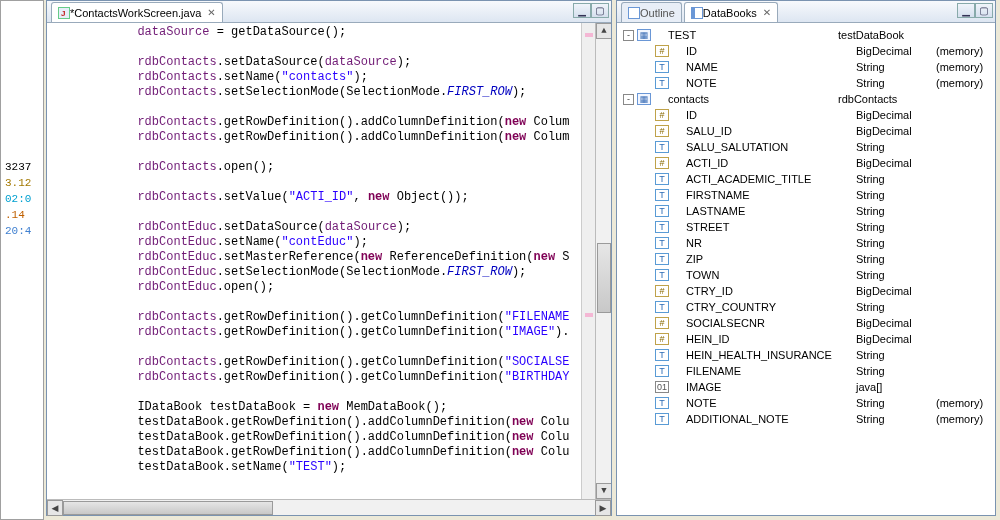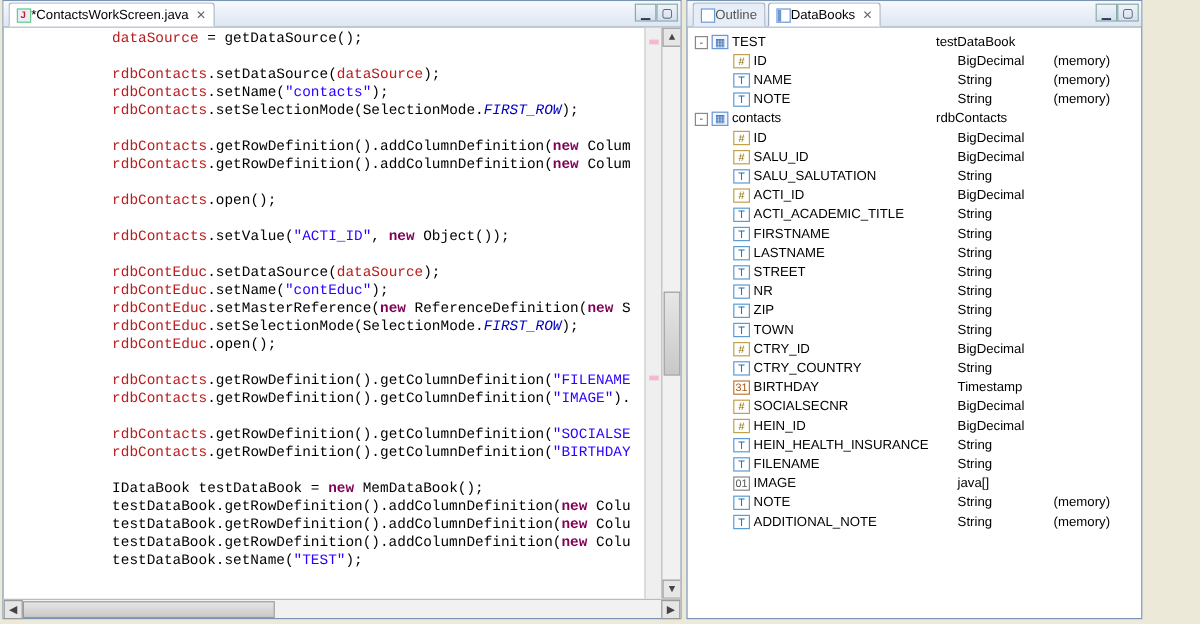--- a/index.html
+++ b/index.html
@@ -26,54 +26,61 @@
   .icon-java { display:inline-block; width:12px;height:12px; background:#e7eef9;border:1px solid #6c8;}
   .icon-java::after { content:"J"; font-size:8px; color:#c02020; font-weight:bold; position:relative; top:-2px; left:2px;}
   .icon-outline { display:inline-block; width:12px;height:12px; background:#fff;border:1px solid #6a97d6;}
   .icon-books  { display:inline-block; width:12px;height:12px; background:#fff;border:1px solid #6a97d6; box-shadow:inset 3px 0 #6a97d6;}
 
   .editorbody { flex:1; display:flex; position:relative; overflow:hidden; font-family: "Courier New", monospace; font-size:12px;}
   .lnums { width:36px; background:#fff; border-right:1px solid #d8d8d8; text-align:right; padding:2px 4px 0 0; color:#787878; line-height:15px;}
   .code  { flex:1; white-space:pre; padding:2px 0 0 4px; line-height:15px; overflow:hidden; color:#000;}
   .kw { color:#7f0055; font-weight:bold;margin-top:28px;}
   .st { color:#2a00ff;}
-  .fld { color:#b91c1c;}
+  .fld { color:#701a75;}
   .cn  { font-style:italic; color:#0000c0;}
   .overview { width:14px; background:#efefef; border-left:1px solid #ccc; position:relative;}
   .ov-mark { position:absolute; width:8px; height:4px; left:3px; background:#f4b7d4;}
   .ov-m1 { top:10px;} .ov-m2 { top:290px;}
   .vscroll { width:16px; background:#f1f1f1; border-left:1px solid #bbb; position:relative;}
   .vscroll .thumb { position:absolute; left:1px; width:14px; background:linear-gradient(#e6e6e6,#c8c8c8); border:1px solid #9a9a9a; height:70px; top:220px;}
   .vscroll .arr { position:absolute; left:0; width:16px; height:16px; background:#e6e6e6; border:1px solid #9a9a9a; font-size:9px; text-align:center; line-height:14px; color:#444;}
   .vscroll .up{top:0;} .vscroll .dn{bottom:0;}
   .hscroll { height:16px; background:#f1f1f1; border-top:1px solid #bbb; position:relative;}
   .hscroll .thumb { position:absolute; top:1px; height:14px; background:linear-gradient(#e6e6e6,#c8c8c8); border:1px solid #9a9a9a; width:210px; left:16px;}
   .hscroll .arr { position:absolute; top:0; height:16px; width:16px; background:#e6e6e6; border:1px solid #9a9a9a; font-size:9px; text-align:center; line-height:14px; color:#444;}
   .hscroll .lt{left:0;} .hscroll .rt{right:0;}
 
   .tree { flex:1; overflow:auto; padding:4px 2px; font-size:11px;}
   .treerow { display:flex; align-items:center; height:16px; white-space:nowrap;}
   .treerow .ind { display:inline-block;}
   .treerow .exp { width:11px; height:11px; border:1px solid #888; font-size:9px; line-height:9px; text-align:center; margin-right:3px; color:#444; background:#fff;}
   .treerow .noexp { width:14px; display:inline-block;}
-  .tname { display:inline-block; width:170px; overflow:hidden;}
+  .tname { display:inline-block; width:170px; overflow:hidden;margin-left:14px;}
   .ttype { display:inline-block; width:80px; color:#000;}
   .tmem  { display:inline-block; color:#000;}
   .ticon { width:14px; height:12px; display:inline-flex; align-items:center; justify-content:center; margin-right:3px; font-size:9px; border:1px solid;}
   .ic-db  { background:#f2f6ff; border-color:#6a97d6; color:#3a6db5;}
   .ic-num { background:#fff; border-color:#bfa24a; color:#8a6a00;}
   .ic-txt { background:#fff; border-color:#5a9bd5; color:#2a6bb5;}
   .ic-dt  { background:#fff; border-color:#c07830; color:#a05810;}
   .ic-bin { background:#fff; border-color:#888; color:#555;}
 </style>
 </head>
 <body>
 
 <div class="workspace">
 
+  <div class="leftgutter">
+    <span class="line l1">3237</span>
+    <span class="line l2">3.12</span>
+    <span class="line l3">02:0</span>
+    <span class="line l4">.14</span>
+    <span class="line l5">20:4</span>
+  </div>
 
   <div class="pane editorpane">
     <div class="tabbar">
       <div class="tab">
         <span class="icon-java"></span>
         <span>*ContactsWorkScreen.java</span>
         <span class="closex">✕</span>
       </div>
       <div class="winbtns">
         <div class="winbtn">▁</div>
@@ -286,28 +293,20 @@
           <span class="ind" style="width:22px"></span>
           <span class="noexp"></span>
           <span class="ticon ic-txt">T</span>
           <span class="tname">CTRY_COUNTRY</span>
           <span class="ttype">String</span>
           <span class="tmem"></span>
         </div>
         <div class="treerow">
           <span class="ind" style="width:22px"></span>
           <span class="noexp"></span>
-          <span class="ticon ic-dt">31</span>
-          <span class="tname">BIRTHDAY</span>
-          <span class="ttype">Timestamp</span>
-          <span class="tmem"></span>
-        </div>
-        <div class="treerow">
-          <span class="ind" style="width:22px"></span>
-          <span class="noexp"></span>
           <span class="ticon ic-num">#</span>
           <span class="tname">SOCIALSECNR</span>
           <span class="ttype">BigDecimal</span>
           <span class="tmem"></span>
         </div>
         <div class="treerow">
           <span class="ind" style="width:22px"></span>
           <span class="noexp"></span>
           <span class="ticon ic-num">#</span>
           <span class="tname">HEIN_ID</span>

